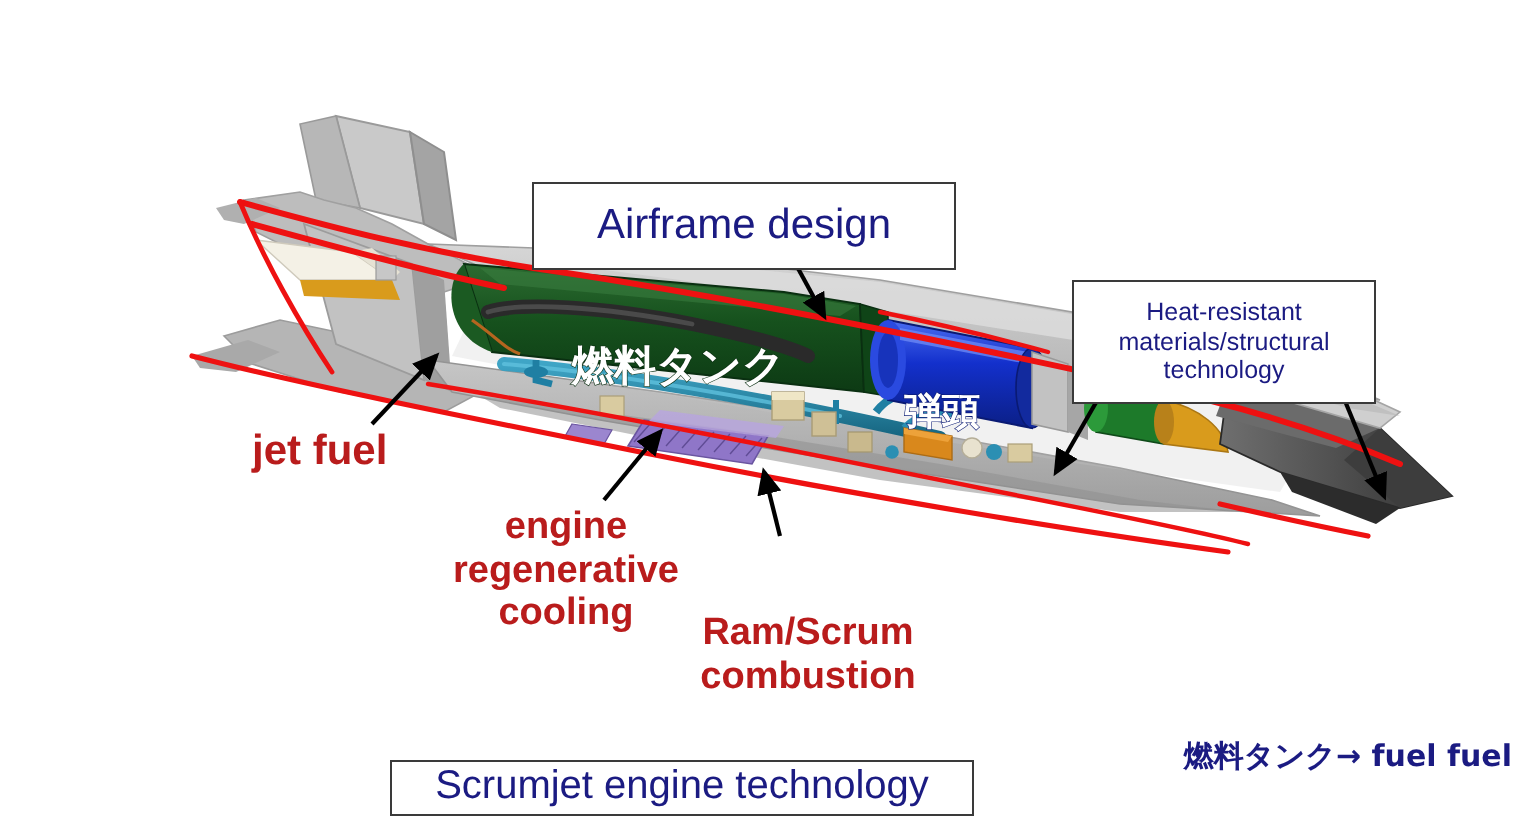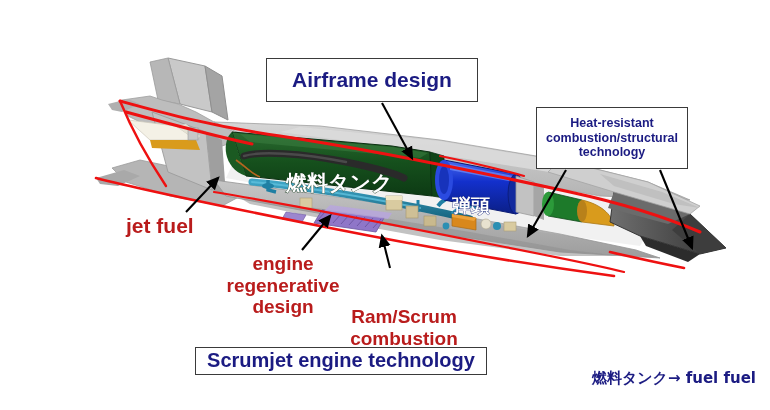--- a/index.html
+++ b/index.html
@@ -6,26 +6,27 @@
   body{width:770px;height:410px;position:relative;overflow:hidden;
        font-family:"Liberation Sans","DejaVu Sans",sans-serif;}
   #stage{position:absolute;inset:0;width:770px;height:410px;}
   #art{position:absolute;left:0;top:0;}
 
   .callout{
     position:absolute;
     border:1.6px solid #3a3a3a;
     background:#ffffff;
     color:#1b1b82;
-    font-weight:700;
+    font-weight:400;
     text-align:center;
     line-height:1.18;
     box-sizing:border-box;
     display:flex;align-items:center;justify-content:center;
     white-space:pre-line;
+    margin-top:33px;
   }
   #box-airframe{left:266px;top:58px;width:212px;height:44px;font-size:21px;}
   #box-heat{left:536px;top:107px;width:152px;height:62px;font-size:12.5px;padding:2px 4px;}
   #box-scramjet{left:195px;top:347px;width:292px;height:28px;font-size:20px;}
 
   .freetext{
     position:absolute;
     color:#b91c1c;
     font-weight:700;
     line-height:1.14;
@@ -226,30 +227,30 @@
       <line x1="390" y1="268" x2="382" y2="236"></line>
     </g>
 
     <text x="286" y="190" font-family="DejaVu Sans, sans-serif" font-size="21" font-weight="700" fill="#ffffff" stroke="#0b2f12" stroke-width="0.6" paint-order="stroke">燃料タンク</text>
     <text x="452" y="212" font-family="DejaVu Sans, sans-serif" font-size="19" font-weight="700" fill="#ffffff" stroke="#0a1a73" stroke-width="0.6" paint-order="stroke">弾頭</text>
   </svg>
 
   <div class="callout" id="box-airframe">Airframe design</div>
 
   <div class="callout" id="box-heat">Heat-resistant
-combustion/structural
+materials/structural
 technology</div>
 
   <div class="callout" id="box-scramjet">Scrumjet engine technology</div>
 
   <div class="freetext" id="t-jetfuel">jet fuel</div>
 
   <div class="freetext" id="t-engine">engine
 regenerative
-design</div>
+cooling</div>
 
   <div class="freetext" id="t-ram">Ram/Scrum
 combustion</div>
 
   <div id="legend" class="jpn">
     <div>燃料タンク→ fuel fuel</div>
     <div>弾頭→ warhead</div>
   </div>
 
 </div>

